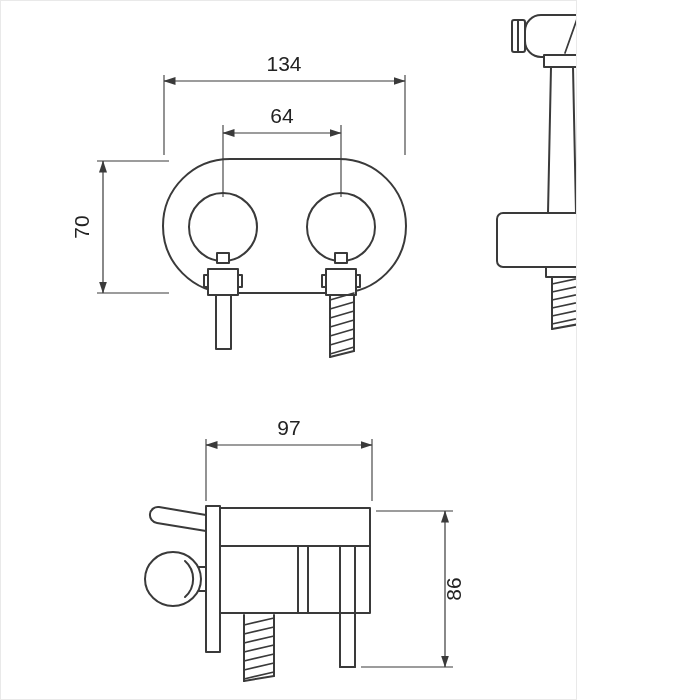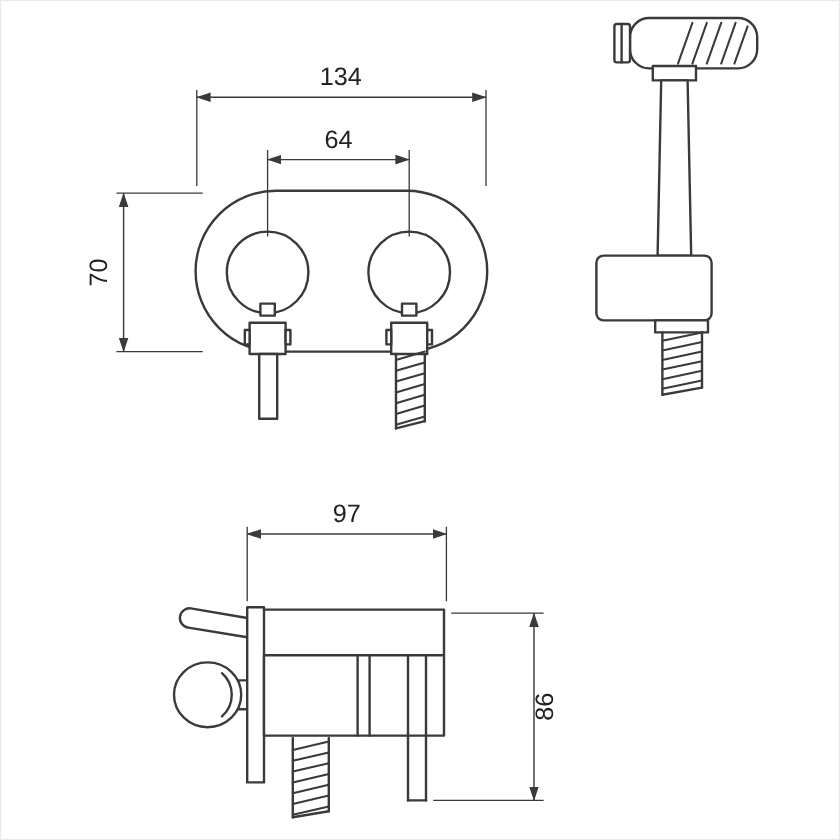--- a/index.html
+++ b/index.html
@@ -3,21 +3,21 @@
 <meta charset="utf-8">
 <style>
   html, body {
     margin: 0;
     padding: 0;
     background: #ffffff;
     font-family: "Liberation Sans", sans-serif;
   }
   .canvas {
     position: relative;
-    width: 700px;
+    width: 577px;
     height: 700px;
     background: #ffffff;
     border: 1px solid #e9e9e9;
     box-sizing: border-box;
     overflow: hidden;
   }
   svg { display: block; }
   .obj   { fill: none; stroke: #3a3a3a; stroke-width: 2;   stroke-linecap: round; stroke-linejoin: round; }
   .objf  { fill: #ffffff; stroke: #3a3a3a; stroke-width: 2; stroke-linejoin: round; }
   .thread{ fill: none; stroke: #3a3a3a; stroke-width: 1.7; stroke-linecap: round; }

